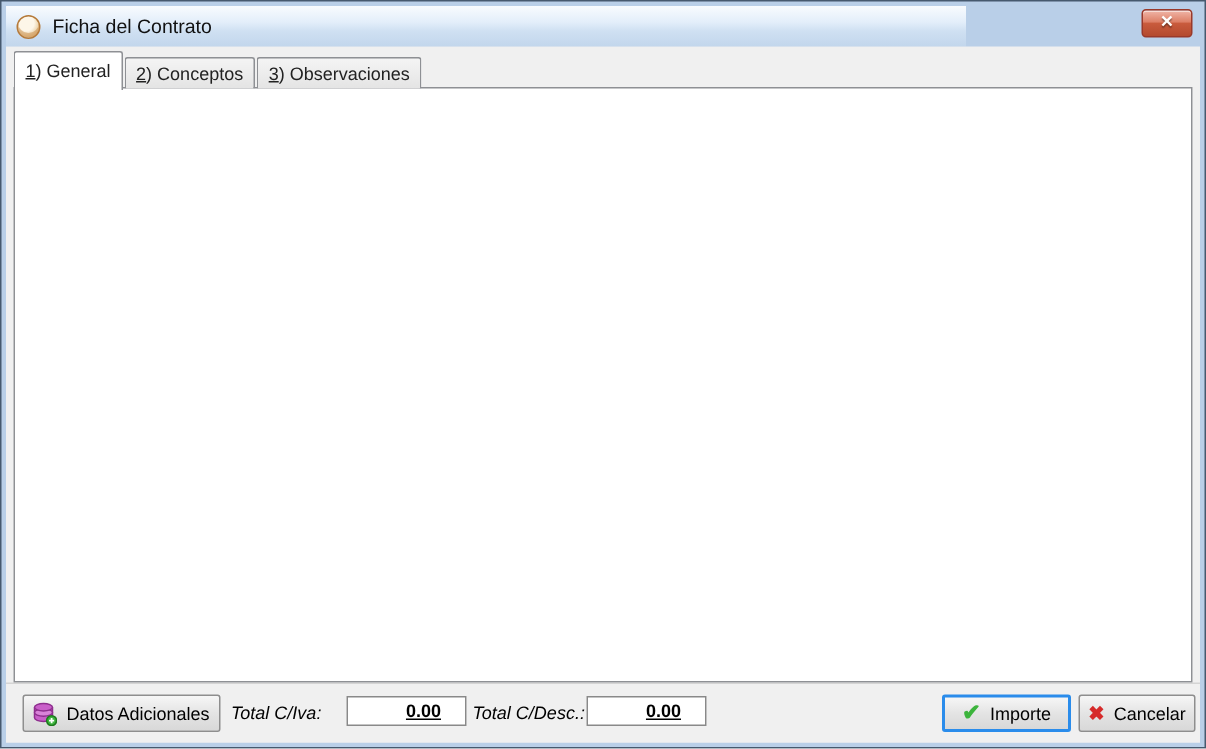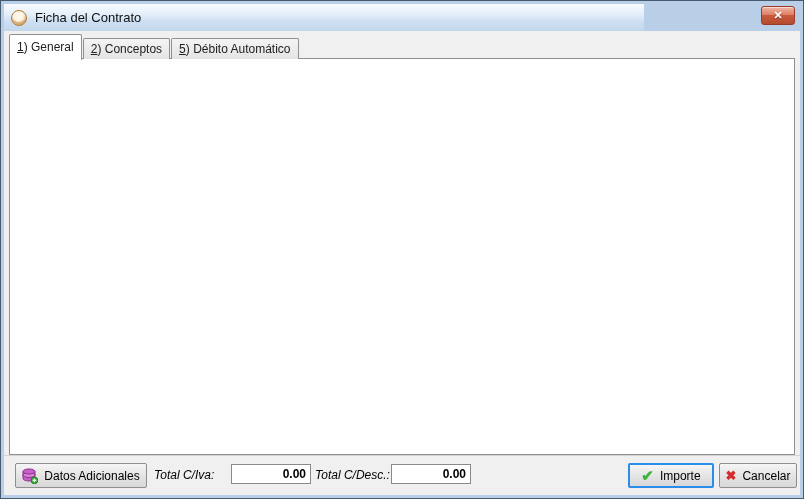--- a/index.html
+++ b/index.html
@@ -29,21 +29,21 @@
     background:linear-gradient(#f4f4f4,#e4e4e4);border:1px solid #8e9094;border-bottom:none;
     border-radius:2px 2px 0 0;color:#222;}
   .tab.active{height:25px;line-height:24px;background:#fff;position:relative;z-index:3;
     margin-bottom:-1px;}
   .accel{text-decoration:underline;}
   
   .lbl{position:absolute;height:18px;line-height:18px;text-align:right;white-space:nowrap;}
   .lbl.band{background:#ececec;}
   .static{position:absolute;height:18px;line-height:18px;white-space:nowrap;font-style:italic;}
   .fld{position:absolute;height:18px;line-height:16px;background:#fff;border:1px solid #898989;
-    box-sizing:border-box;padding:0 4px;white-space:nowrap;overflow:hidden;}
+    box-sizing:border-box;padding:0 16px;white-space:nowrap;overflow:hidden;text-decoration:underline;}
   .fld.num{text-align:right;}
   .fld.green{background:#e4f7e4;}
   .fld.gray-text{color:#7a7a7a;}
   .fld.disabled{background:#ebebeb;border-color:#aaa;}
   .fld.focus{border:2px solid #2a8ceb;height:22px;line-height:18px;}
   .sel{background:#d6eaff;outline:1px solid #2a8ceb;padding:0 1px;}
   .strip{position:absolute;height:18px;line-height:18px;background:#e8e8e8;box-sizing:border-box;
     padding:0 8px;white-space:nowrap;overflow:hidden;}
   .strip .pos{position:absolute;top:0;line-height:18px;}
   .ham{position:absolute;width:20px;height:16px;cursor:pointer;border-radius:1px;
@@ -81,21 +81,21 @@
   </div>
   <div class="close">
     <span>✕</span>
   </div>
 
   <div class="client">
 
     <div class="tabs">
       <div class="tab active"><span class="accel">1</span><span>) General</span></div>
       <div class="tab"><span class="accel">2</span><span>) Conceptos</span></div>
-      <div class="tab"><span class="accel">5</span><span>) Débito Automático</span></div>
+      <div class="tab"><span class="accel">3</span><span>) Observaciones</span></div>
     </div>
 
     <div class="panel"></div>
 
     <div class="lbl" style="left:17px;top:33px;width:83px;">Código:</div>
     <div class="fld green gray-text num" style="left:104px;top:33px;width:72px;">488,311</div>
     <div class="cb" style="left:185px;top:36px;"><span>✔</span></div>
     <div class="cb-label" style="left:203px;top:35px;"><span>Activ</span><span class="accel">o</span><span></span></div>
     <div class="cb" style="left:252px;top:36px;"></div>
     <div class="cb-label" style="left:270px;top:35px;"><span></span><span class="accel">R</span><span>enovación Automática</span></div>

